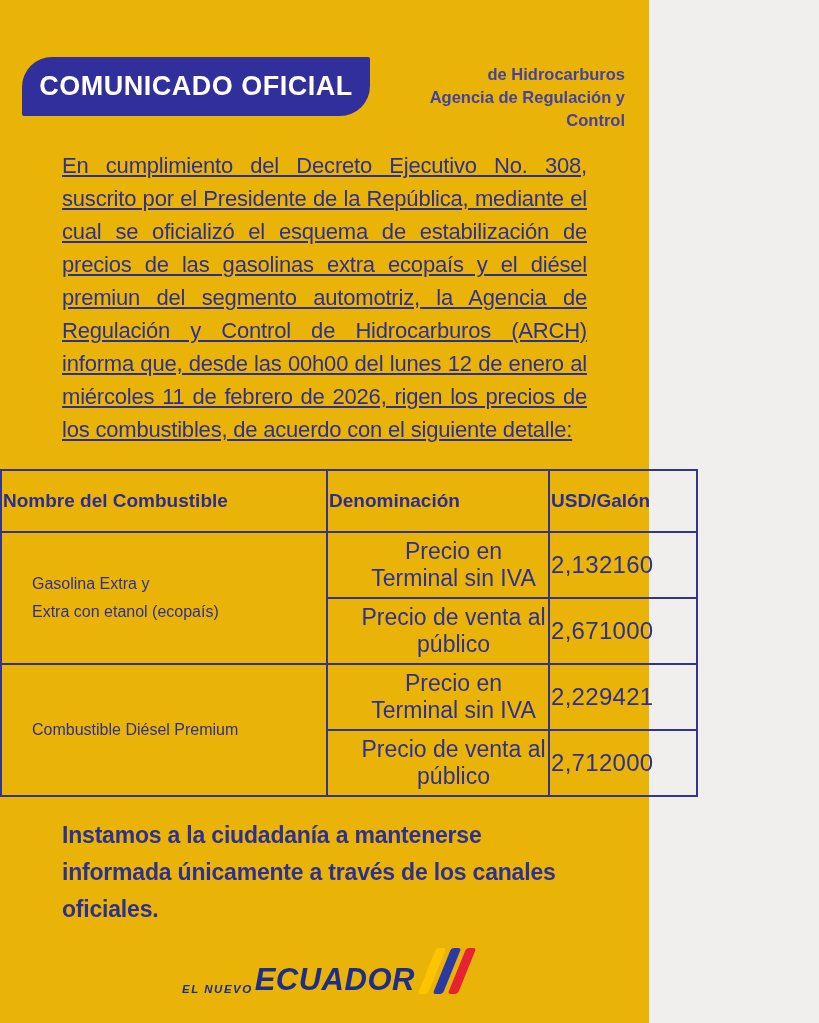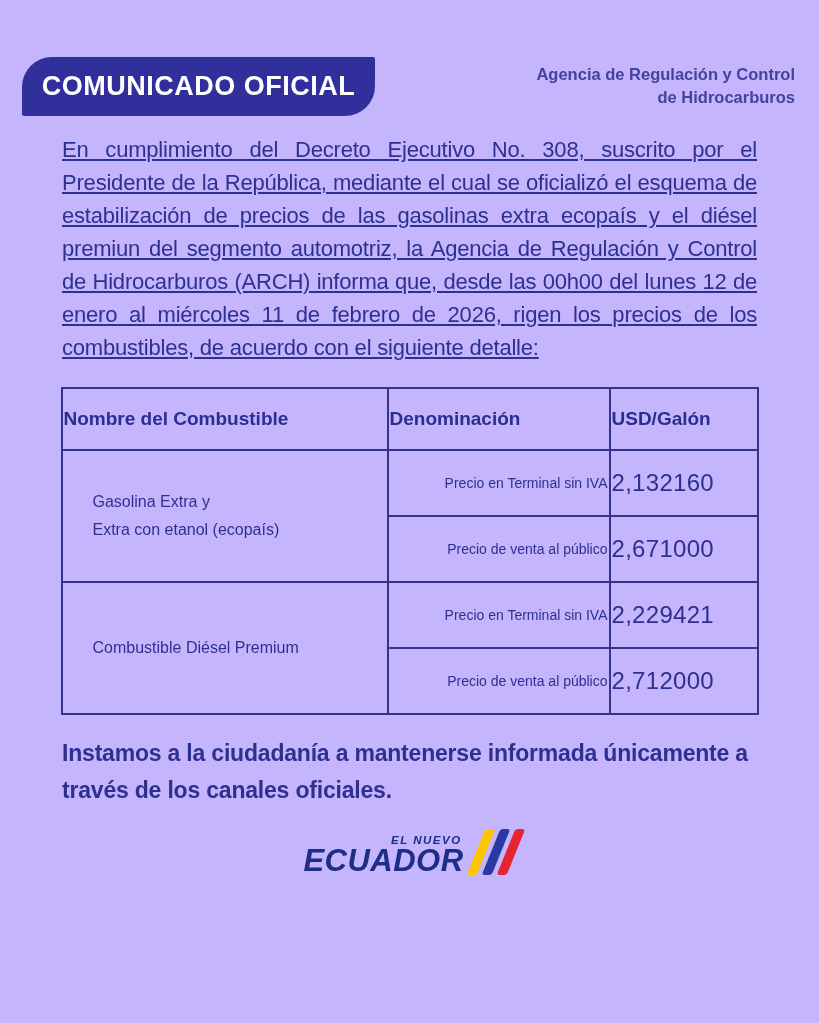--- a/index.html
+++ b/index.html
@@ -6,23 +6,23 @@
     margin: 0;
     padding: 0;
     width: 819px;
     height: 1023px;
     overflow: hidden;
     background: #f0efed;
     font-family: "Liberation Sans", sans-serif;
   }
   .page {
     position: relative;
-    width: 819px;
+    width: 649px;
     height: 1023px;
-    background: #c4b5fd;
+    background: #eab308;
   }
   
   .header {
     display: flex;
     justify-content: space-between;
     align-items: flex-start;
     padding: 57px 24px 0 22px;
   }
   .badge {
     width: 353px;
@@ -90,22 +90,22 @@
   .fuel-table td { height: 62px; }
   .fuel-table td.fuel {
     padding-left: 30px;
     font-size: 16px;
     line-height: 28px;
     text-align: left;
   }
   .fuel-table td.fuel .line { display: block; }
   .fuel-table td.denom {
     padding-left: 32px;
-    font-size: 14px;
-    text-align: right;
+    font-size: 23px;
+    text-align: center;
   }
   .fuel-table td.price {
     text-align: left;
     font-size: 24px;
     letter-spacing: 0.3px;
   }
   
   .footer-note {
     margin: 20px 62px 0;
     color: #2e3090;
@@ -116,21 +116,21 @@
   }
   
   .logo {
     margin: 20px auto 0;
     width: fit-content;
     display: flex;
     align-items: flex-end;
   }
   .logo-text {
     display: flex;
-    flex-direction: column;
+    flex-direction: row;
     align-items: flex-end;
     color: #1e2d87;
     font-style: italic;
     font-weight: bold;
   }
   .logo-top {
     font-size: 11.5px;
     letter-spacing: 1.5px;
     line-height: 12px;
     margin-right: 2px;
@@ -159,22 +159,22 @@
 </head>
 <body>
 
 <div class="page">
 
   <div class="header">
     <div class="badge">
       <span>COMUNICADO OFICIAL</span>
     </div>
     <div class="agency">
+      <div>de Hidrocarburos</div>
       <div>Agencia de Regulación y Control</div>
-      <div>de Hidrocarburos</div>
     </div>
   </div>
 
 
   <p class="body-text">En cumplimiento del Decreto Ejecutivo No. 308, suscrito por el Presidente de la República, mediante el cual se oficializó el esquema de estabilización de precios de las gasolinas extra ecopaís y el diésel premiun del segmento automotriz, la Agencia de Regulación y Control de Hidrocarburos (ARCH) informa que, desde las 00h00 del lunes 12 de enero al miércoles 11 de febrero de 2026, rigen los precios de los combustibles, de acuerdo con el siguiente detalle:</p>
 
   <table class="fuel-table">
     <colgroup>
       <col class="c1">
         <col class="c2">

